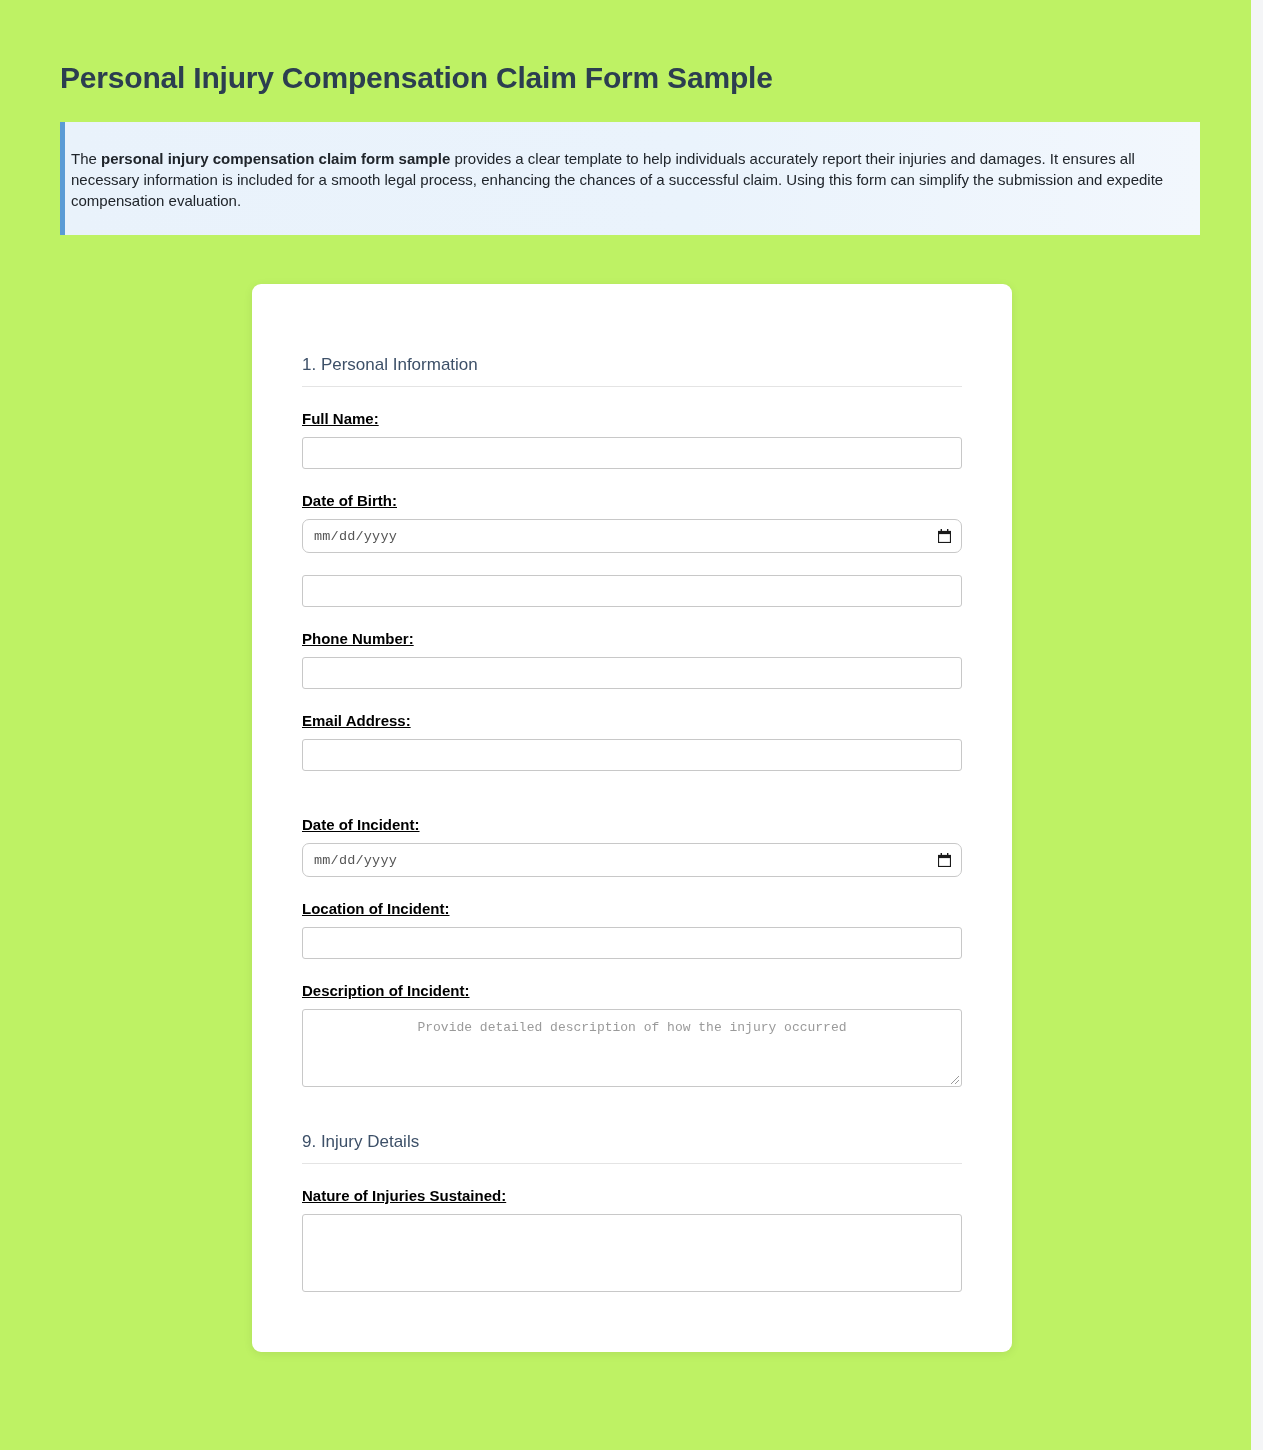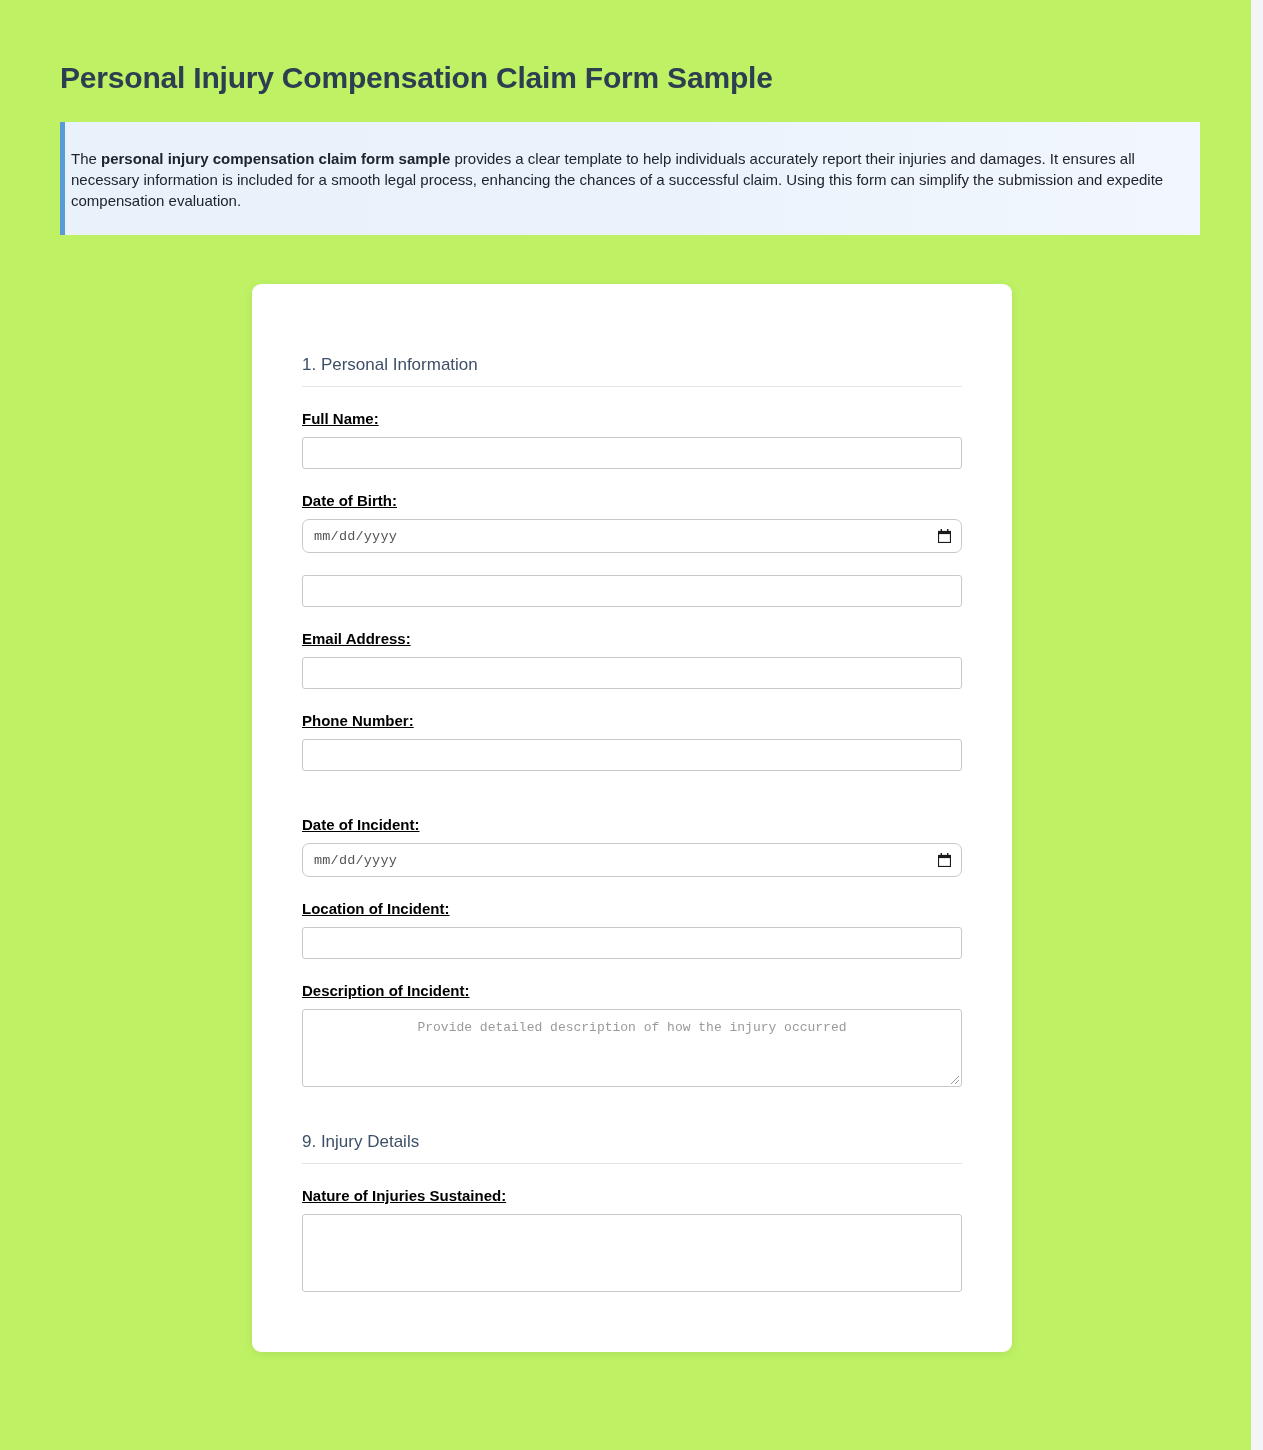--- a/index.html
+++ b/index.html
@@ -180,26 +180,26 @@
             </svg>
           </span>
         </div>
       </div>
 
       <div class="field">
         <input class="text-input" type="text" placeholder="" style="">
       </div>
 
       <div class="field">
+        <label class="field-label">Phone Number:</label>
+        <input class="text-input" type="text" placeholder="" style="">
+      </div>
+
+      <div class="field">
         <label class="field-label">Email Address:</label>
-        <input class="text-input" type="text" placeholder="" style="">
-      </div>
-
-      <div class="field">
-        <label class="field-label">Phone Number:</label>
         <input class="text-input" type="text" placeholder="" style="">
       </div>
     </div>
 
     <div class="section">
 
       <div class="field">
         <label class="field-label">Date of Incident:</label>
         <div class="date-input">
           <span class="date-placeholder">mm/dd/yyyy</span>

